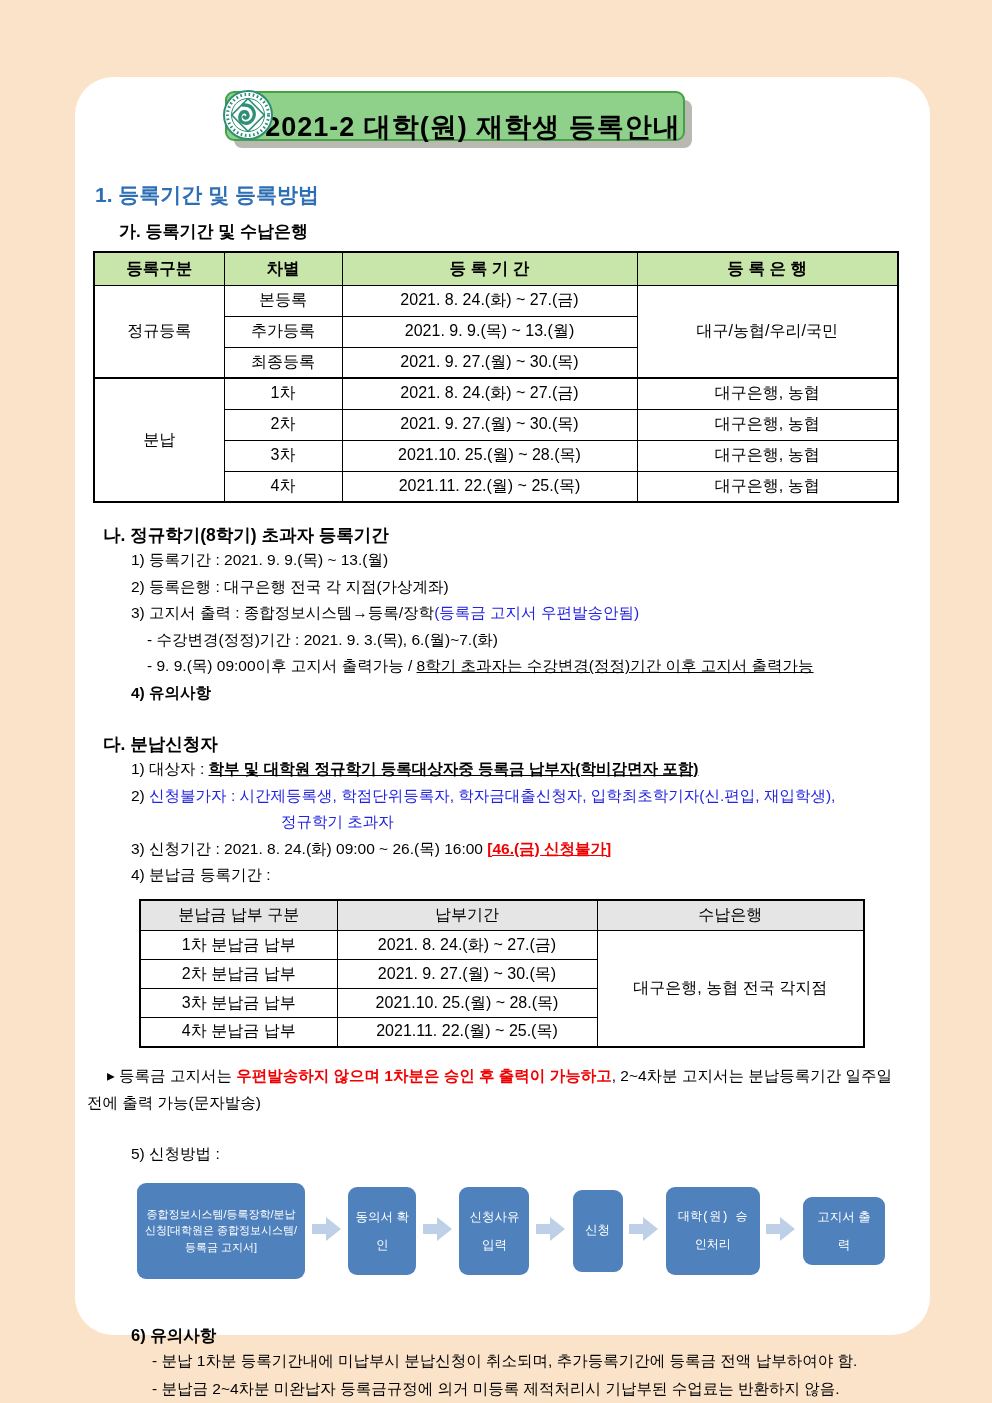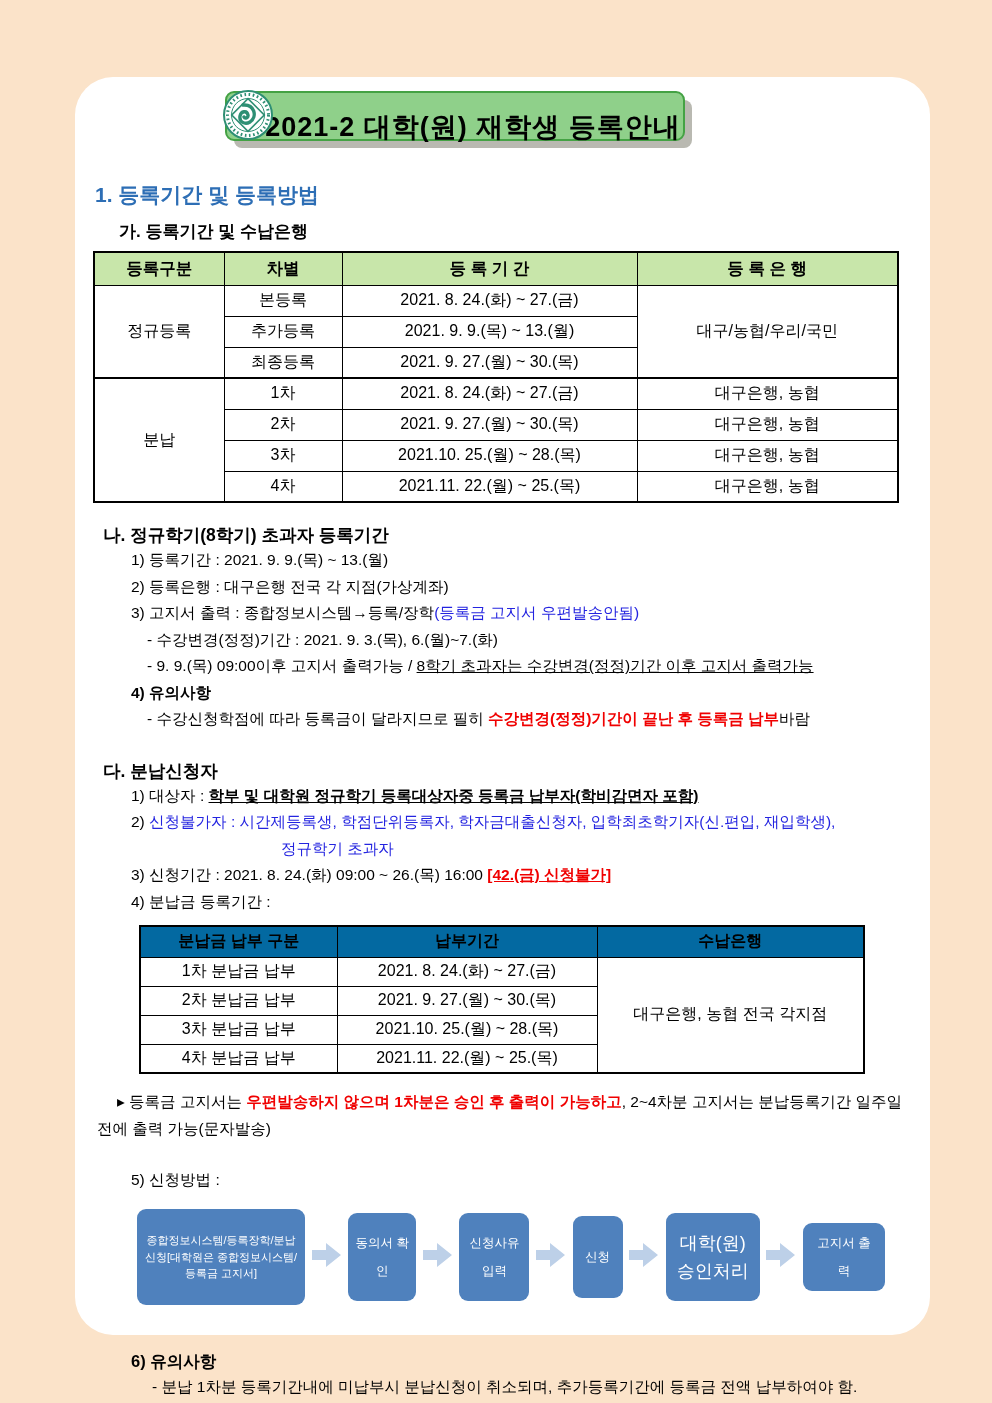--- a/index.html
+++ b/index.html
@@ -30,48 +30,48 @@
   .h-ga   { margin: 11px 0 0 44px; font-size: 17px; font-weight: bold; }
   .h-sub  { font-size: 17.5px; font-weight: bold; }
   
   table { border-collapse: collapse; table-layout: fixed; border-radius: 20px; }
   td, th { border: 1px solid #000; text-align: center; vertical-align: middle; font-size: 16px; font-weight: normal; }
   .t1 { margin: 8px 0 0 18px; width: 806px; border: 2.5px solid #000; }
   .t1 th { height: 33px; background: #c8e6aa; font-weight: bold; font-size: 16.5px; }
   .t1 td { height: 31px; }
   .t1 tr.group2-start td { border-top: 2.5px solid #000; }
   .t2 { margin: 10px 0 0 64px; width: 726px; border: 2px solid #000; }
-  .t2 th { height: 31px; background: #0369a1; font-weight: bold; border-bottom: 1.5px solid #000; }
+  .t2 th { height: 31px; background: #e5e5e5; font-weight: normal; border-bottom: 1.5px solid #000; }
   .t2 td { height: 29px; }
   
   .block { margin-left: 56px; font-size: 15.5px; line-height: 26.5px; }
   .line { white-space: nowrap; }
   .dash { margin-left: 16px; }
   .indent2 { margin-left: 150px; }
   .bold { font-weight: bold; }
   .blue { color: #2424e0; }
   .red { color: #f00000; font-weight: bold; }
   .u { text-decoration: underline; }
   .ru { color: #f00000; font-weight: bold; text-decoration: underline; }
   .bu { font-weight: bold; text-decoration: underline; }
   
-  .note { margin: 14px 0 0 22px; width: 806px; font-size: 15.5px; line-height: 27px; text-indent: 20px; }
+  .note { margin: 14px 0 0 12px; width: 806px; font-size: 15.5px; line-height: 27px; text-indent: 20px; }
   .method-label { margin: 28px 0 0 56px; font-size: 15.5px; }
   
   .flow { margin: 18px 0 0 62px; width: 748px; display: flex; align-items: center; justify-content: space-between; }
   .flow-box {
     background: #4f81bd; color: #fff; border-radius: 9px;
     display: flex; align-items: center; justify-content: center;
     text-align: center;
   }
   .fb1 { width: 168px; height: 96px; font-size: 11px; line-height: 16.5px; word-break: break-all; padding: 4px 6px; }
   .fb2 { width: 68px;  height: 88px; font-size: 12.5px; line-height: 28px; padding: 0 4px; }
   .fb3 { width: 70px;  height: 88px; font-size: 12.5px; line-height: 28px; padding: 0 8px; }
   .fb4 { width: 50px;  height: 82px; font-size: 12.5px; }
-  .fb5 { width: 94px;  height: 88px; font-size: 18px; line-height: 28px; padding: 0 10px; }
+  .fb5 { width: 94px;  height: 88px; font-size: 12px; line-height: 28px; padding: 0 10px; font-family: Liberation Mono, monospace; }
   .fb6 { width: 82px;  height: 68px; font-size: 12.5px; line-height: 28px; padding: 0 10px; }
   .flow-arrow { flex: 0 0 auto; }
   
   .s6 { margin: 46px 0 0 56px; }
   .s6 .h-sub { font-size: 16.5px; }
   .s6 .line { margin-left: 21px; font-size: 15.5px; line-height: 28.5px; }
 </style>
 </head>
 <body>
 
@@ -147,29 +147,28 @@
       </table>
 
     <div class="h-sub" style="margin:20px 0 0 28px">나. 정규학기(8학기) 초과자 등록기간</div>
     <div class="block">
       <div class="line">1) 등록기간 : 2021. 9. 9.(목) ~ 13.(월)</div>
       <div class="line">2) 등록은행 : 대구은행 전국 각 지점(가상계좌)</div>
       <div class="line"><span>3) 고지서 출력 : 종합정보시스템→등록/장학</span><span class="blue">(등록금 고지서 우편발송안됨)</span></div>
       <div class="line dash">- 수강변경(정정)기간 : 2021. 9. 3.(목), 6.(월)~7.(화)</div>
       <div class="line dash"><span>- 9. 9.(목) 09:00이후 고지서 출력가능 / </span><span class="u">8학기 초과자는 수강변경(정정)기간 이후 고지서 출력가능</span></div>
       <div class="line bold">4) 유의사항</div>
-      <div class="line dash"><span>- 수강신청학점에 따라 등록금이 달라지므로 필히 </span><span class="red">수강변경(정정)기간이 끝난 후 등록금 납부</span><span>바람</span></div>
     </div>
 
     <div class="h-sub" style="margin:26px 0 0 28px">다. 분납신청자</div>
     <div class="block">
       <div class="line"><span>1) 대상자 : </span><span class="bu">학부 및 대학원 정규학기 등록대상자중 등록금 납부자(학비감면자 포함)</span></div>
       <div class="line"><span>2) </span><span class="blue">신청불가자 : 시간제등록생, 학점단위등록자, 학자금대출신청자, 입학최초학기자(신.편입, 재입학생),</span></div>
       <div class="line blue indent2">정규학기 초과자</div>
-      <div class="line"><span>3) 신청기간 : 2021. 8. 24.(화) 09:00 ~ 26.(목) 16:00 </span><span class="ru">[42.(금) 신청불가]</span></div>
+      <div class="line"><span>3) 신청기간 : 2021. 8. 24.(화) 09:00 ~ 26.(목) 16:00 </span><span class="ru">[46.(금) 신청불가]</span></div>
       <div class="line">4) 분납금 등록기간 :</div>
     </div>
 
     <table class="t2">
       <colgroup>
           <col style="width:197px">
           <col style="width:260px">
           <col>
         </colgroup>
       <tbody>

